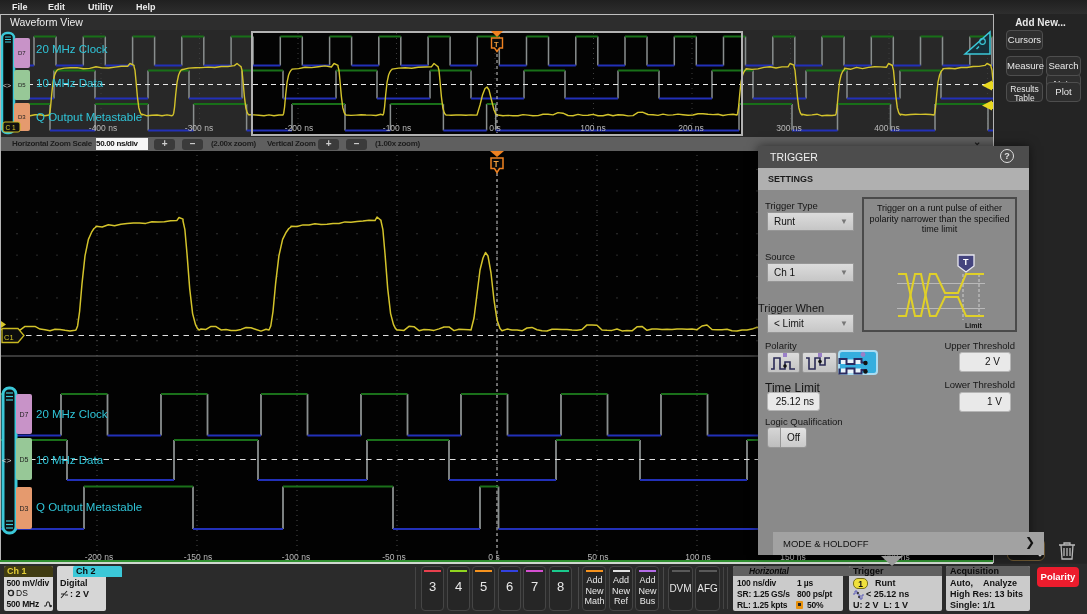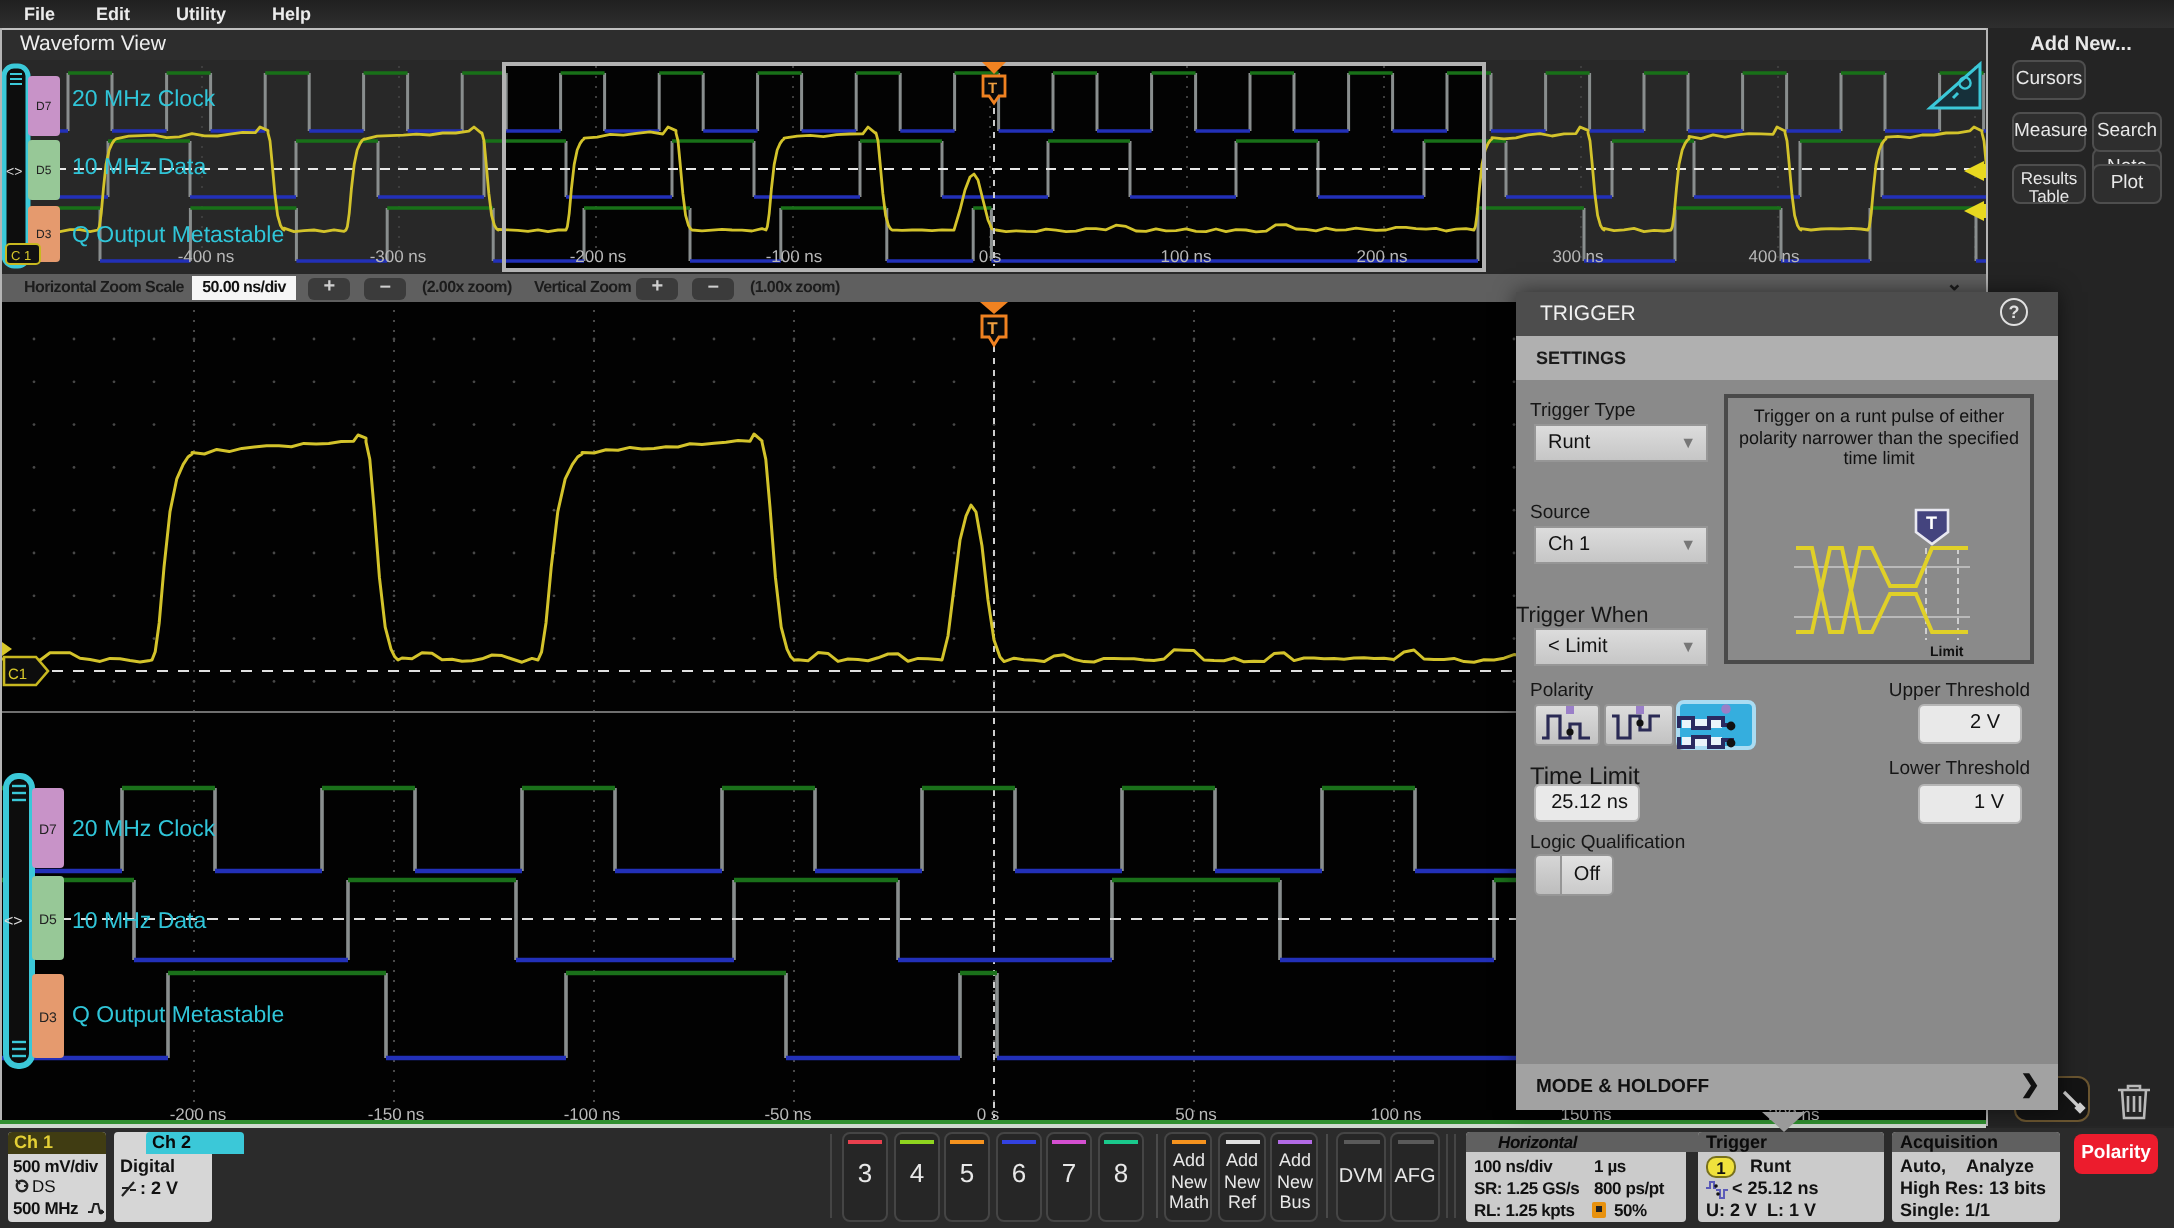--- a/index.html
+++ b/index.html
@@ -101,21 +101,21 @@
  <path d="M992,70.5 L982,75.5 L992,80.5 Z" fill="#e8d820"></path>
     <rect x="990" y="72" width="3" height="7" fill="#e8d820"></rect>
 
  <path d="M965,24 L990,2 L990,24 Z" fill="#16303a" stroke="#3bc8d8" stroke-width="1.5"></path>
  <circle cx="982.5" cy="11.5" r="2.8" fill="none" stroke="#3bc8d8" stroke-width="1.2"></circle>
  <line x1="979" y1="16.5" x2="976.5" y2="19" stroke="#3bc8d8" stroke-width="1.5"></line>
 </svg>
 
 <div class="abs" style="left:1px;top:137px;width:992px;height:14px;background:#5f5f5f;color:#1c1c1c;font-size:8px;font-weight:700;letter-spacing:-0.3px;">
  <span class="abs" style="left:11px;top:2px;">Horizontal Zoom Scale</span>
- <span class="abs" style="left:95px;top:1px;width:52px;height:12px;background:#f5f5f5;color:#111;text-align:center;line-height:12px;letter-spacing:-0.3px;">50.00 ns/div</span>
+ <span class="abs" style="left:95px;top:1px;width:52px;height:12px;background:#f5f5f5;color:#111;text-align:left;line-height:12px;letter-spacing:-0.3px;">50.00 ns/div</span>
  <span class="abs" style="left:153px;top:1.5px;width:21px;height:11px;background:#3b3b3b;border-radius:3px;color:#cfcfcf;text-align:center;line-height:10px;font-size:10px;">+</span>
  <span class="abs" style="left:181px;top:1.5px;width:21px;height:11px;background:#3b3b3b;border-radius:3px;color:#cfcfcf;text-align:center;line-height:9px;font-size:10px;">–</span>
  <span class="abs" style="left:210px;top:2px;">(2.00x zoom)</span>
  <span class="abs" style="left:266px;top:2px;">Vertical Zoom</span>
  <span class="abs" style="left:317px;top:1.5px;width:21px;height:11px;background:#3b3b3b;border-radius:3px;color:#cfcfcf;text-align:center;line-height:10px;font-size:10px;">+</span>
  <span class="abs" style="left:345px;top:1.5px;width:21px;height:11px;background:#3b3b3b;border-radius:3px;color:#cfcfcf;text-align:center;line-height:9px;font-size:10px;">–</span>
  <span class="abs" style="left:374px;top:2px;">(1.00x zoom)</span>
  <span class="abs" style="left:972px;top:-1px;color:#1c1c1c;font-size:10px;">⌄</span>
 </div>
 
@@ -663,21 +663,21 @@
 </div>
 
 <div class="abs" style="left:758px;top:146px;width:271px;height:409px;background:#8a8a8a;box-shadow:0 0 10px rgba(0,0,0,.55);">
  <div class="abs" style="left:0;top:0;width:271px;height:22px;background:#4d4d4d;color:#f0f0f0;font-size:10.5px;">
    <span class="abs" style="left:12px;top:5px;">TRIGGER</span>
    <span class="abs" style="left:242px;top:3px;width:14px;height:14px;border:1.4px solid #e0e0e0;border-radius:50%;color:#e0e0e0;font-size:9px;font-weight:700;text-align:center;line-height:13px;">?</span>
  </div>
  <div class="abs" style="left:0;top:22px;width:271px;height:22px;background:#b0b0b0;color:#1a1a1a;font-size:9px;font-weight:700;">
    <span class="abs" style="left:10px;top:6px;">SETTINGS</span>
  </div>
- <div class="abs" style="left:0;top:386px;width:271px;height:23px;background:#a2a2a2;color:#111;font-size:9.5px;font-weight:700;">
+ <div class="abs" style="left:15px;top:386px;width:271px;height:23px;background:#a2a2a2;color:#111;font-size:9.5px;font-weight:400;">
    <span class="abs" style="left:10px;top:6px;">MODE &amp; HOLDOFF</span>
    <span class="abs" style="left:252px;top:3px;font-size:12px;">❯</span>
  </div>
  <div class="abs" style="left:7px;top:54px;color:#161616;font-size:9.5px;">Trigger Type</div>
  <div class="abs" style="left:9px;top:66px;width:87px;height:19px;background:linear-gradient(#dcdcdc,#c6c6c6);border:1px solid #969696;color:#111;font-size:10px;line-height:17px;padding-left:6px;">Runt<span class="abs" style="right:5px;top:0;color:#777;font-size:8px;">▼</span></div>
  <div class="abs" style="left:7px;top:105px;color:#161616;font-size:9.5px;">Source</div>
  <div class="abs" style="left:9px;top:117px;width:87px;height:19px;background:linear-gradient(#dcdcdc,#c6c6c6);border:1px solid #969696;color:#111;font-size:10px;line-height:17px;padding-left:6px;">Ch 1<span class="abs" style="right:5px;top:0;color:#777;font-size:8px;">▼</span></div>
  <div class="abs" style="left:0;top:156px;color:#161616;font-size:11px;">Trigger When</div>
  <div class="abs" style="left:9px;top:168px;width:87px;height:19px;background:linear-gradient(#dcdcdc,#c6c6c6);border:1px solid #969696;color:#111;font-size:10px;line-height:17px;padding-left:6px;">&lt; Limit<span class="abs" style="right:5px;top:0;color:#777;font-size:8px;">▼</span></div>
 

